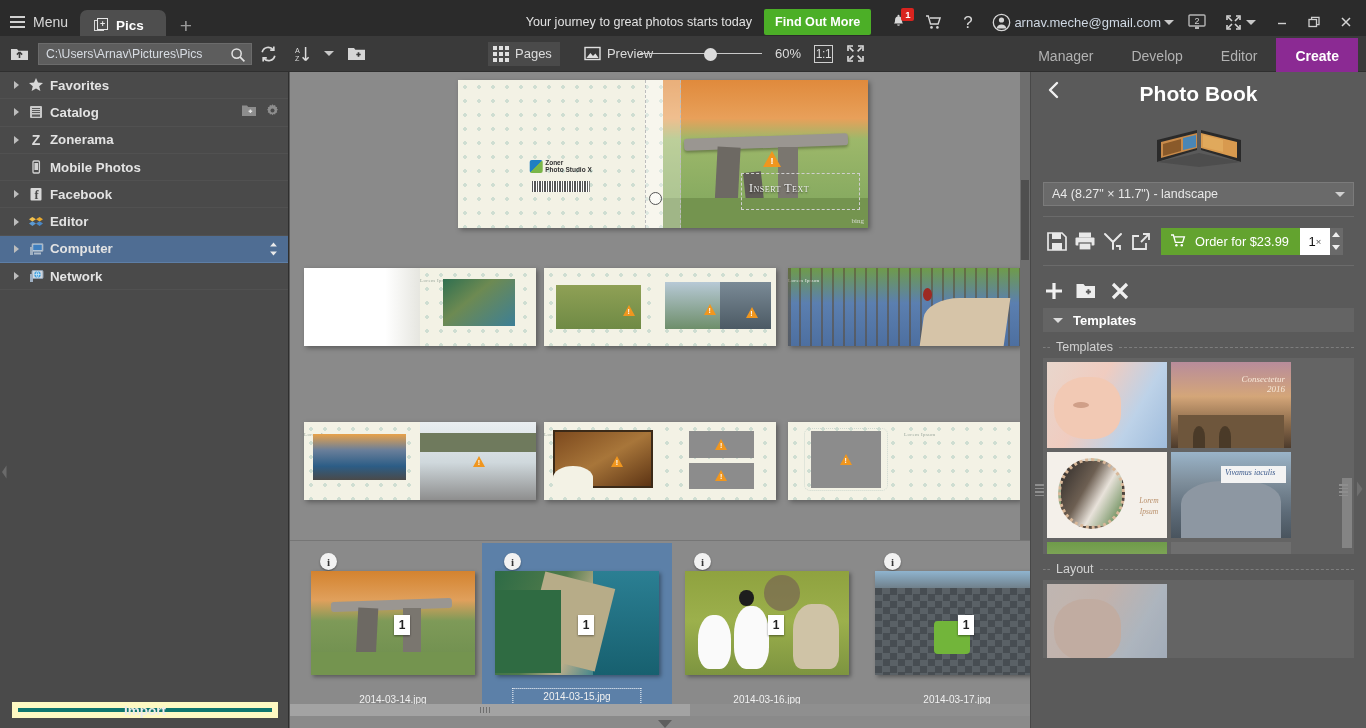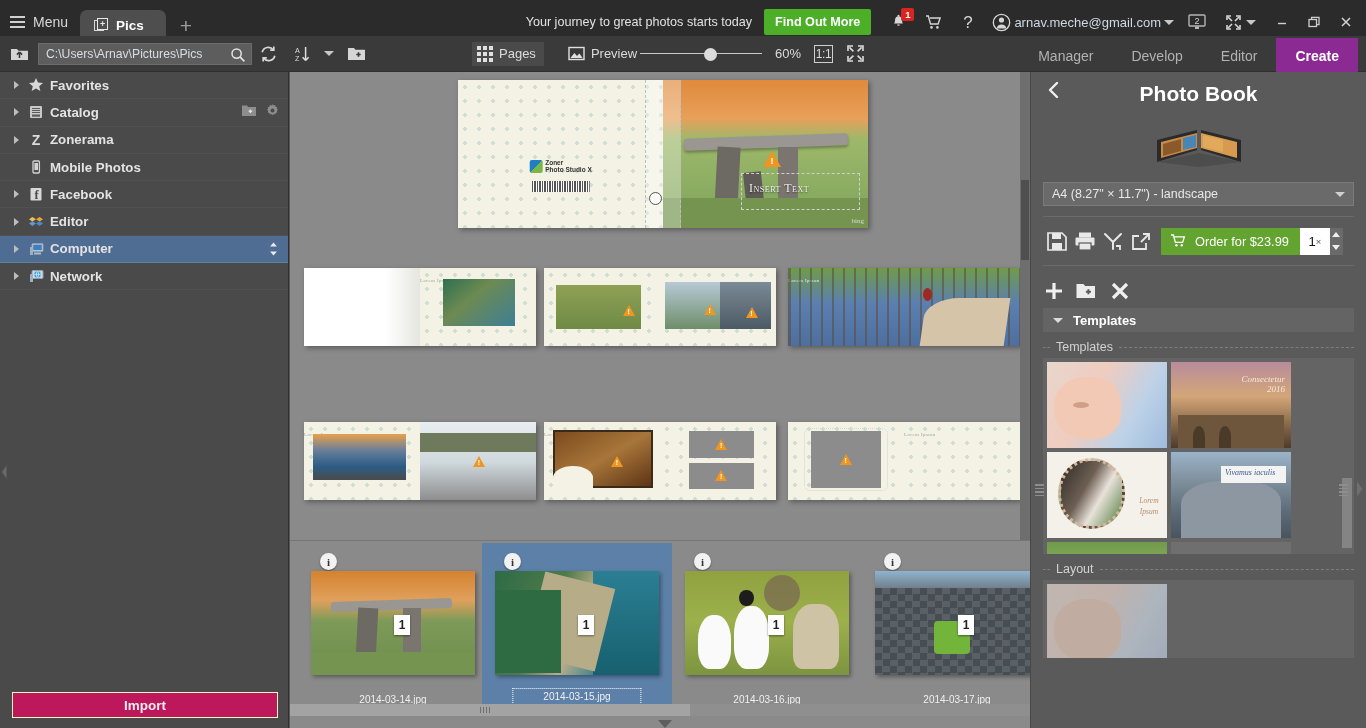--- a/index.html
+++ b/index.html
@@ -73,21 +73,21 @@
   .tb-icon { padding: 0 7px; cursor: pointer; display: flex; align-items: center; }
   .pathwrap {
     position: relative; display: flex; align-items: center;
     width: 214px; height: 22px; background: #5d5d5d; margin-left: 2px;
     padding: 0 24px 0 7px; border: 1px solid #6b6b6b;
   }
   .pathtext { color: #d8dde4; font-size: 12.2px; white-space: nowrap; overflow: hidden; }
   .path-search { position: absolute; right: 5px; top: 3px; cursor: pointer; }
 
   .pgtoggle {
-    position: absolute; left: 472px; display: flex; align-items: center; gap: 19px;
+    position: absolute; left: 488px; display: flex; align-items: center; gap: 19px;
   }
   .seg {
     display: flex; align-items: center; gap: 6px; padding: 4px 8px 4px 5px;
     color: #dcdcdc; font-size: 13px; cursor: pointer;
   }
   .seg.active { background: #4a4a4a; }
   .dots9 { display: grid; grid-template-columns: repeat(3, 4px); grid-template-rows: repeat(3, 4px); gap: 2px; }
   .dots9 i { display: block; width: 4px; height: 4px; background: #e0e0e0; }
 
   .zoomwrap { position: absolute; left: 640px; display: flex; align-items: center; gap: 13px; }
@@ -122,22 +122,22 @@
   .tree-item.selected { background: #4f6d93; border-bottom-color: #5d7ea6; }
   .tw {
     width: 16px; display: flex; align-items: center; justify-content: center; flex: 0 0 16px;
   }
   .tw i { width:0;height:0;border-top:4px solid transparent;border-bottom:4px solid transparent;border-left:5px solid #bdbdbd; }
   .tree-ico { width: 24px; display: flex; align-items: center; justify-content: center; flex:0 0 24px; }
   .tree-label { margin-left: 2px; }
   .tree-right { position: absolute; right: 8px; display: flex; align-items: center; gap: 8px; }
 
   .import-btn {
-    position: absolute; bottom: 10px; left: 12px; width: 266px; height: 26px;
-    background: #be185d; border: 1px solid #fef9c3;
+    position: absolute; bottom: 10px; left: 12px; width: 266px; height: 16px;
+    background: #0f766e; border: 6px solid #fef9c3;
     color: #ececec; font-size: 13.5px; font-weight: bold;
     display: flex; align-items: center; justify-content: center; cursor: pointer;
   }
   .side-collapse {
     position: absolute; top: 390px; left: 0px; width: 8px; height: 20px;
     display:flex; align-items:center; justify-content:center;
   }
 
   
   .canvas {

